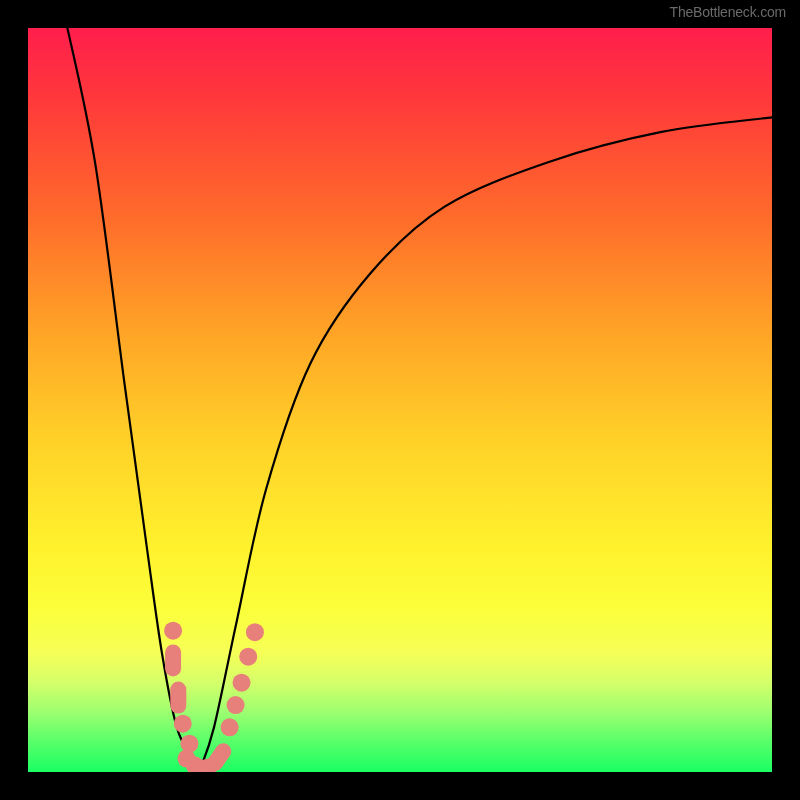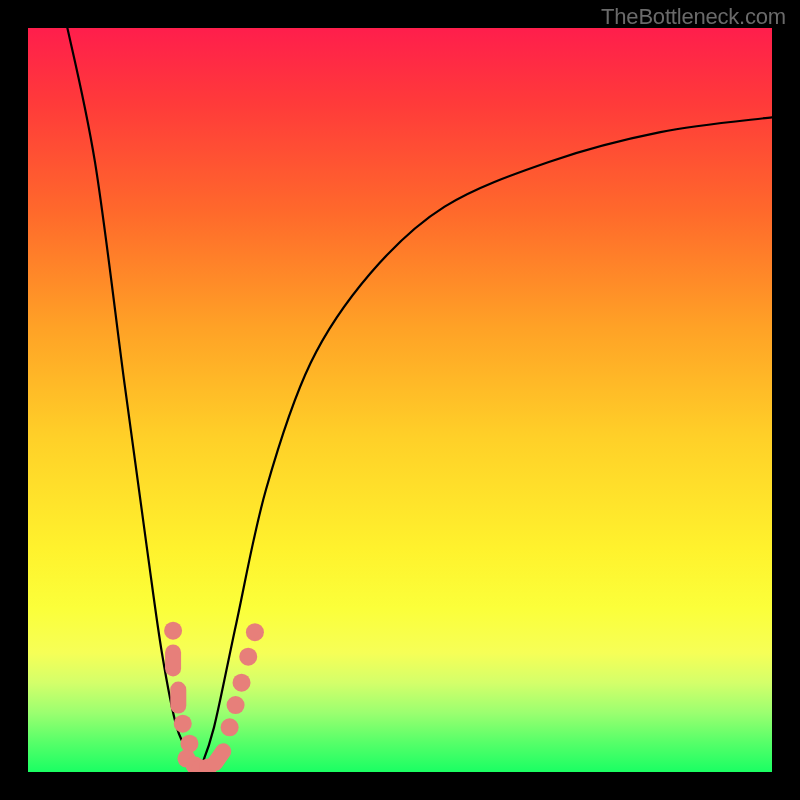--- a/index.html
+++ b/index.html
@@ -36,21 +36,21 @@
       #9cff70 92%,
       #57ff69 96%,
       #1aff63 100%
     );
   }
   .watermark {
     position: absolute;
     top: 4px;
     right: 14px;
     color: #6a6a6a;
-    font-size: 22px;
+    font-size: 14px;
     letter-spacing: -0.2px;
     font-weight: 400;
     user-select: none;
   }
   svg.curves {
     position: absolute;
     left: 0;
     top: 0;
     width: 744px;
     height: 744px;

